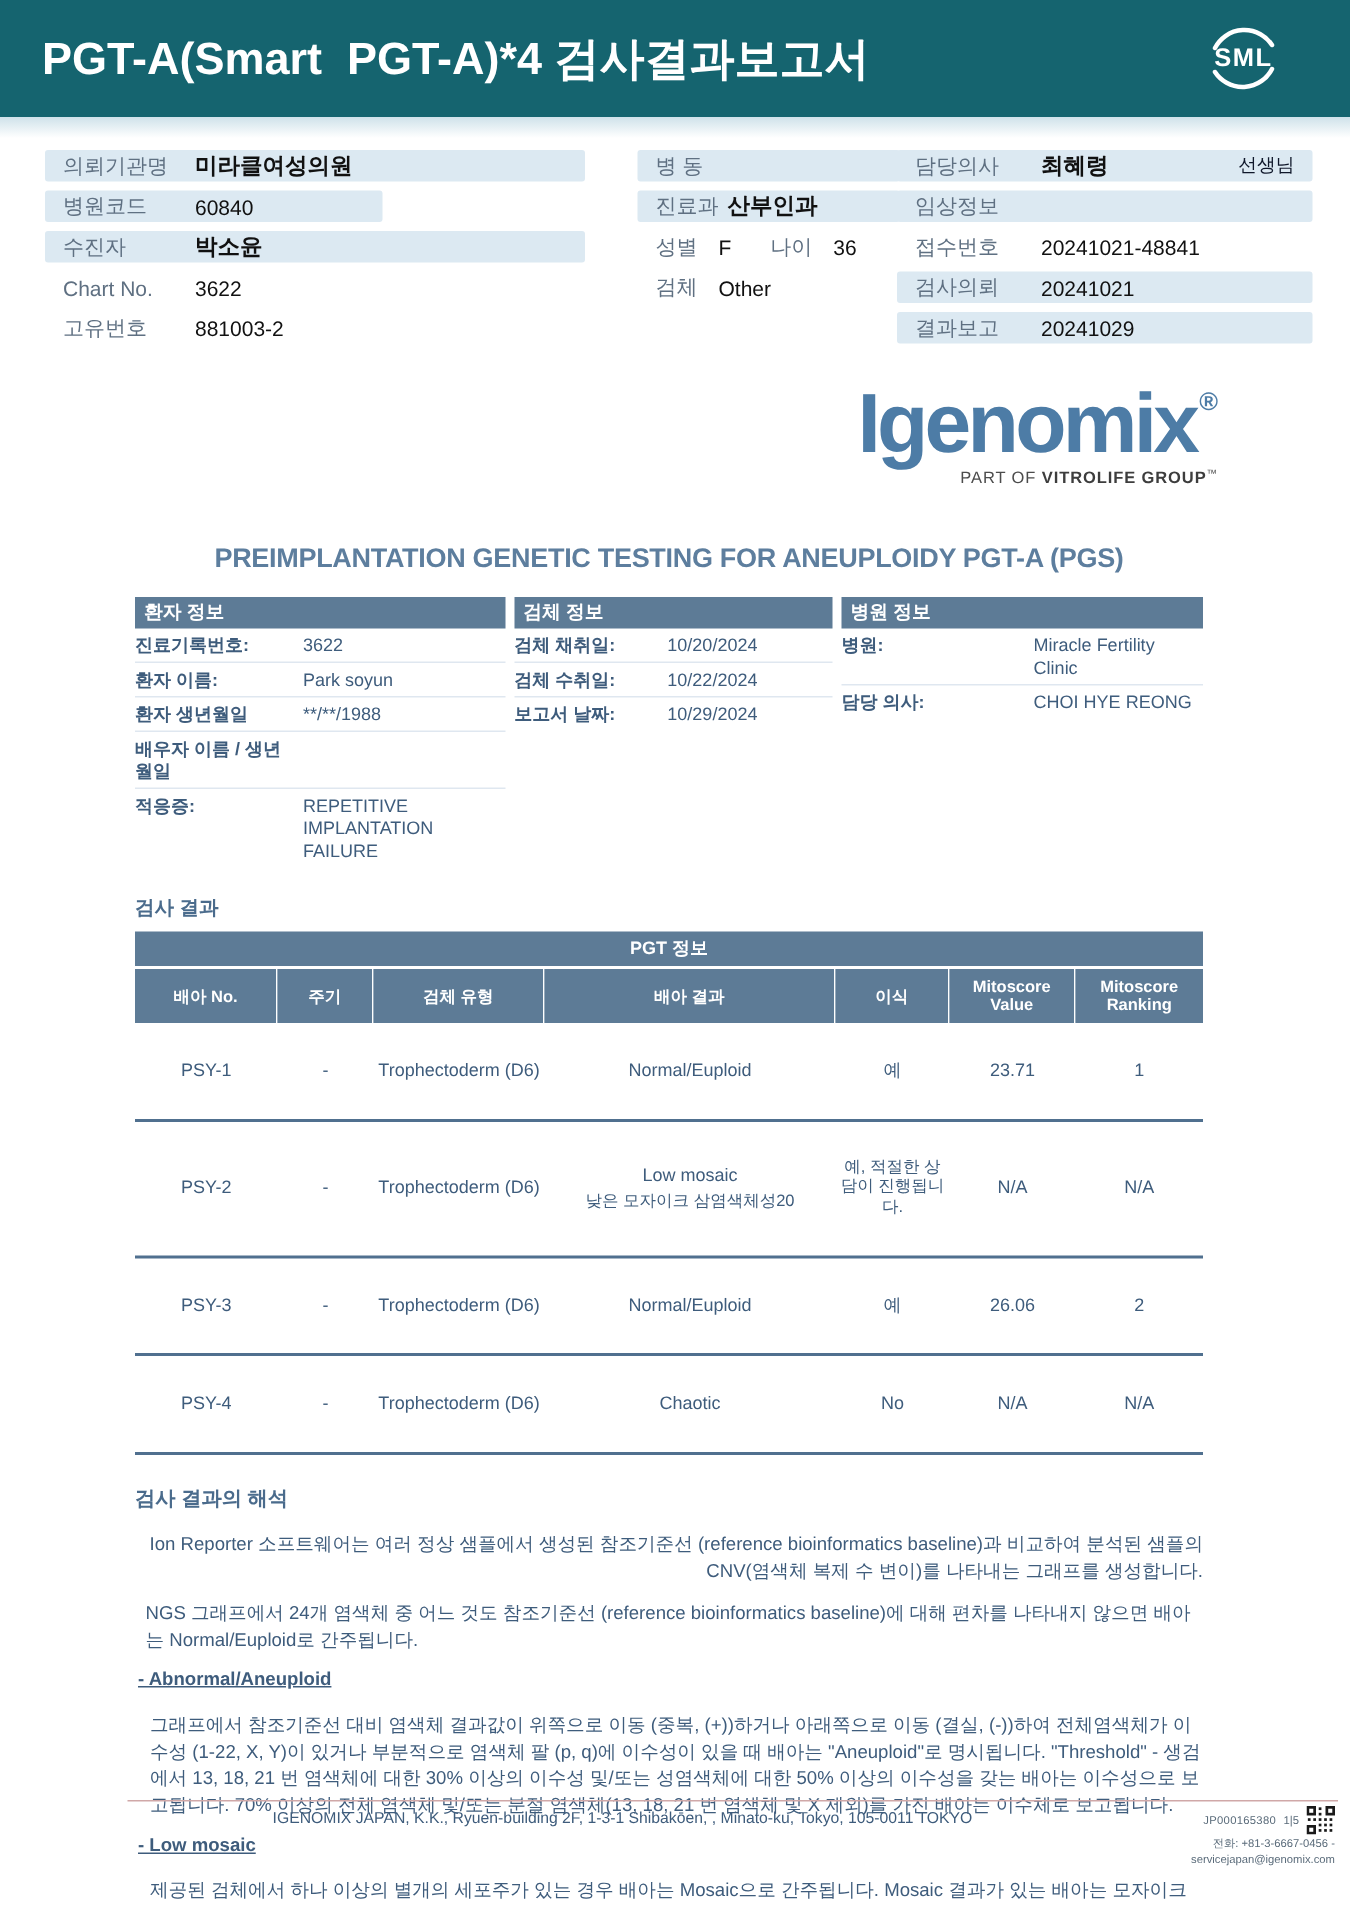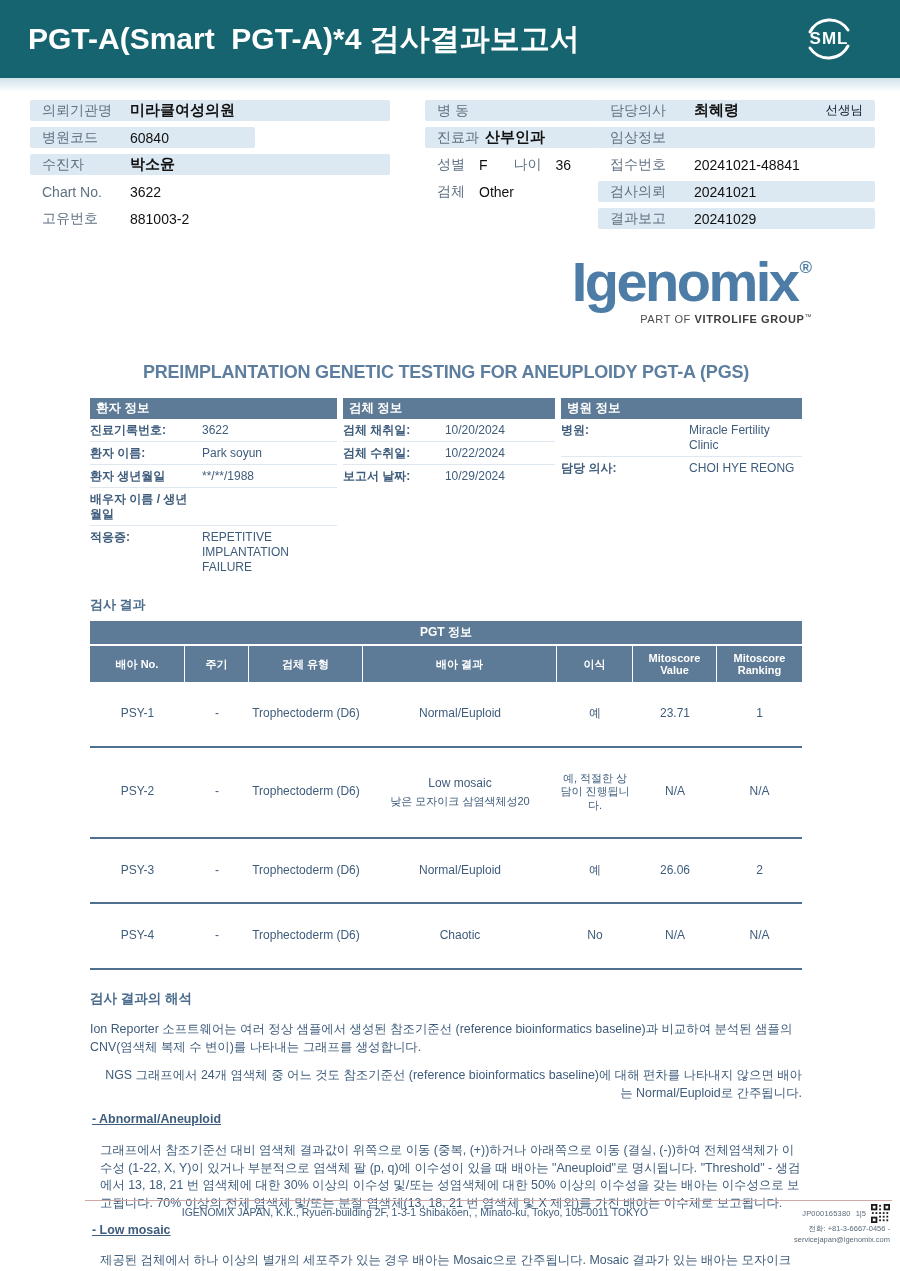--- a/index.html
+++ b/index.html
@@ -82,22 +82,22 @@
     border-bottom:2px solid #50708f; padding:24px 0; min-height:34px;
   }
   .rt-row .cell { padding:0 3px; line-height:1.3; }
   .result-main { font-weight:400; }
   .result-sub { font-size:11px; margin-top:2px; }
   .transfer.small { font-size:11px; line-height:1.25; }
 
   .interp { margin-top:20px; }
   .interp h3 { color:#4a6b8c; font-size:13.5px; font-weight:700; }
   .interp p { font-size:12.4px; line-height:1.42; color:#3e5c7c; }
-  .p-intro  { margin-top:13px; }
-  .p-indent { margin-top:11px; margin-left:7px;text-align:right; }
+  .p-intro  { margin-top:13px;text-align:right; }
+  .p-indent { margin-top:11px; margin-left:7px; }
   .p-sub    { margin-top:9px; margin-left:2px; font-weight:700; text-decoration:underline; }
   .p-body   { margin-top:13px; margin-left:10px; }
 
   
   .footer { position:absolute; top:1200px; left:85px; right:8px; }
   .foot-line { border-top:1px solid #d0a8a8; }
   .foot-address { width:660px; text-align:center; font-size:10.5px; color:#3e5c7c; margin-top:5px; }
   .foot-meta { position:absolute; right:2px; top:4px; text-align:right; font-size:7.5px; color:#5a6b7a; line-height:1.5; }
   .meta-top { display:flex; align-items:center; justify-content:flex-end; gap:5px; }
   .meta-top .docid { letter-spacing:0.2px; }

